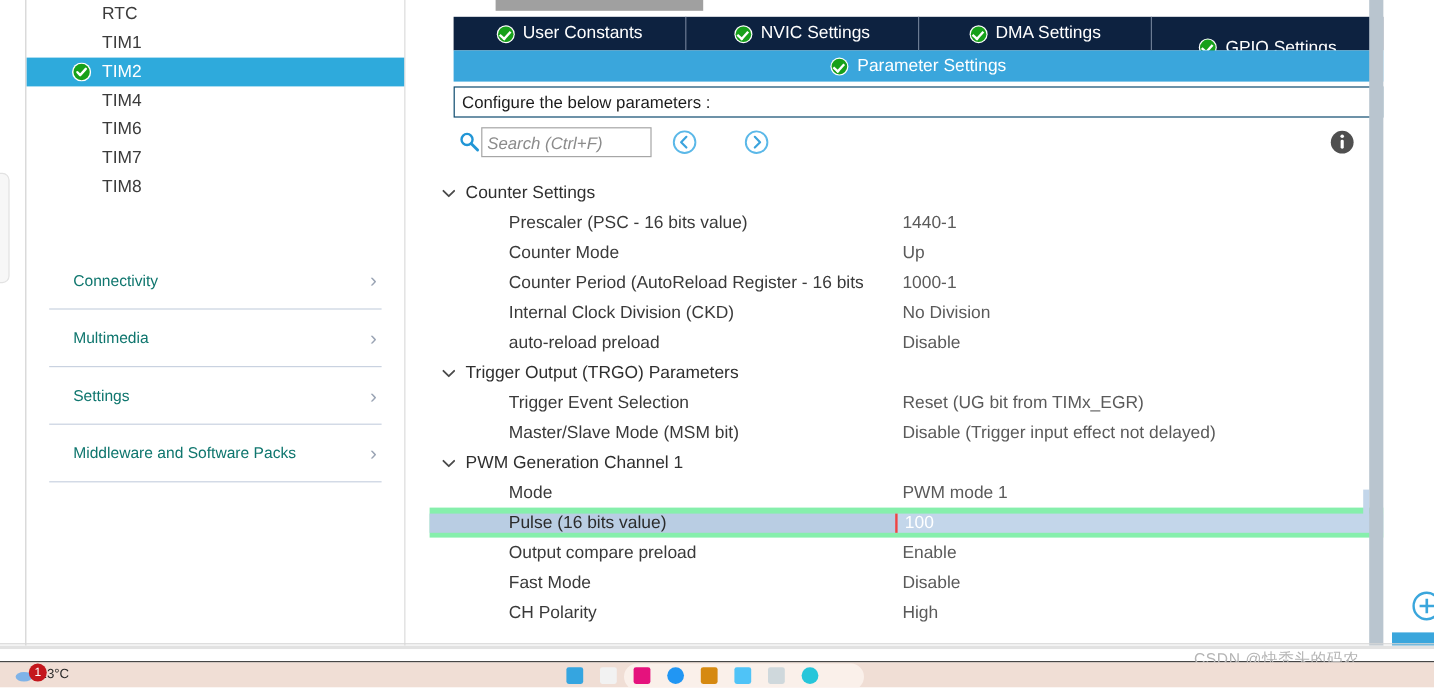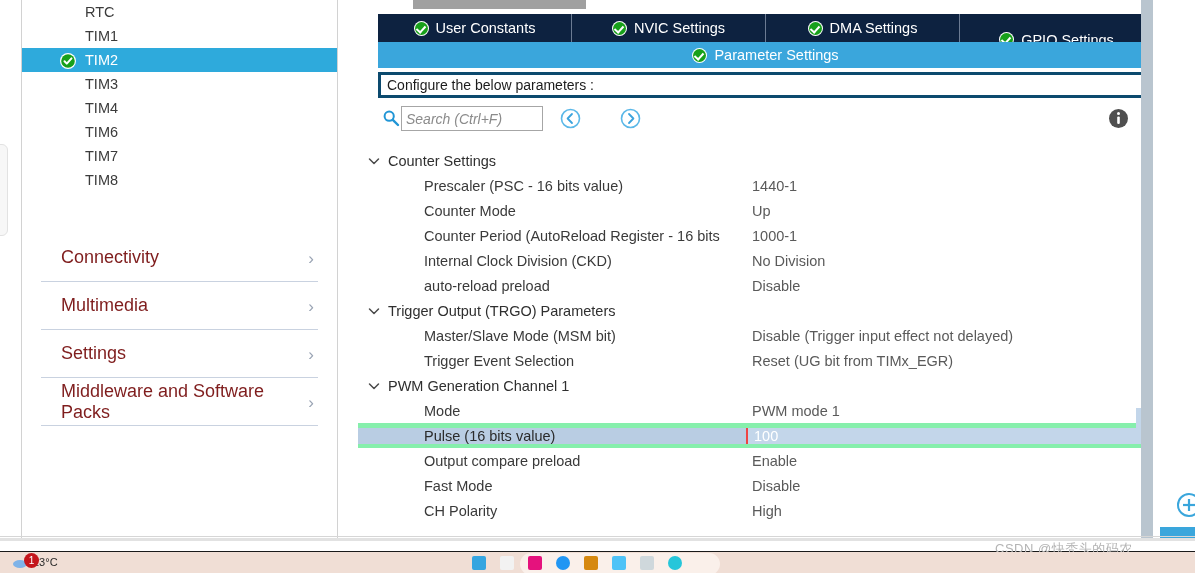--- a/index.html
+++ b/index.html
@@ -64,22 +64,22 @@
   .cat-gap { height: 42px; }
   .category {
     position: relative;
     height: 48px;
     margin: 0 19px 0 19px;
     border-bottom: 1px solid #c9d2e0;
     display: flex;
     align-items: center;
   }
   .category .cat-label {
-    font-size: 18px;
-    color: #7f1d1d;
+    font-size: 13px;
+    color: #0f766e;
     padding-left: 20px;
   }
   .category .chev {
     position: absolute;
     right: 4px; top: 50%;
     transform: translateY(-50%);
     font-size: 17px;
     color: #9aa4b4;
     line-height: 1;
   }
@@ -167,21 +167,21 @@
     border: solid #ffffff;
     border-width: 0 2px 2px 0;
     transform: rotate(42deg);
   }
 
   
   .cfg-bar {
     position: absolute;
     left: 22px; top: 72px;
     width: 775px; height: 26px;
-    border: 3px solid #0c4a6e;
+    border: 1px solid #0c4a6e;
     background: #ffffff;
     display: flex;
     align-items: center;
     font-size: 14px;
     color: #1c1c1c;
     padding-left: 6px;
   }
 
   
   .search-row {
@@ -383,21 +383,20 @@
 
   <div class="sidebar">
     <div class="tree-list" id="tree-list">
         <div class="tree-item"><span>RTC</span></div>
         <div class="tree-item"><span>TIM1</span></div>
         <div class="tree-item selected"><span class="chk"><svg width="16" height="16" viewBox="0 0 16 16">
               <circle cx="8" cy="8" r="8" fill="#ffffff"></circle>
               <circle cx="8" cy="8" r="6.8" fill="#17a01a"></circle>
               <path d="M4.5 8.2 L6.8 10.6 L11.5 5.4" fill="none" stroke="#ffffff" stroke-width="2" stroke-linecap="round" stroke-linejoin="round"></path>
             </svg></span><span>TIM2</span></div>
-        <div class="tree-item"><span>TIM3</span></div>
         <div class="tree-item"><span>TIM4</span></div>
         <div class="tree-item"><span>TIM6</span></div>
         <div class="tree-item"><span>TIM7</span></div>
         <div class="tree-item"><span>TIM8</span></div>
       </div>
     <div class="cat-gap"></div>
     <div id="cat-list">
         <div class="category">
           <span class="cat-label">Connectivity</span>
           <span class="chev">›</span>
@@ -510,26 +509,26 @@
             <div class="pname">auto-reload preload</div>
             <div class="pval">Disable</div>
           </div>
           <div class="grp">
             <span class="twisty"><svg width="16" height="16" viewBox="0 0 16 16">
                 <path d="M3.5 6 L8 10.5 L12.5 6" fill="none" stroke="#4a4a4a" stroke-width="1.5" stroke-linecap="round" stroke-linejoin="round"></path>
               </svg></span>
             <span>Trigger Output (TRGO) Parameters</span>
           </div>
           <div class="row">
+            <div class="pname">Trigger Event Selection</div>
+            <div class="pval">Reset (UG bit from TIMx_EGR)</div>
+          </div>
+          <div class="row">
             <div class="pname">Master/Slave Mode (MSM bit)</div>
             <div class="pval">Disable (Trigger input effect not delayed)</div>
-          </div>
-          <div class="row">
-            <div class="pname">Trigger Event Selection</div>
-            <div class="pval">Reset (UG bit from TIMx_EGR)</div>
           </div>
           <div class="grp">
             <span class="twisty"><svg width="16" height="16" viewBox="0 0 16 16">
                 <path d="M3.5 6 L8 10.5 L12.5 6" fill="none" stroke="#4a4a4a" stroke-width="1.5" stroke-linecap="round" stroke-linejoin="round"></path>
               </svg></span>
             <span>PWM Generation Channel 1</span>
           </div>
           <div class="row">
             <div class="pname">Mode</div>
             <div class="pval">PWM mode 1</div>

